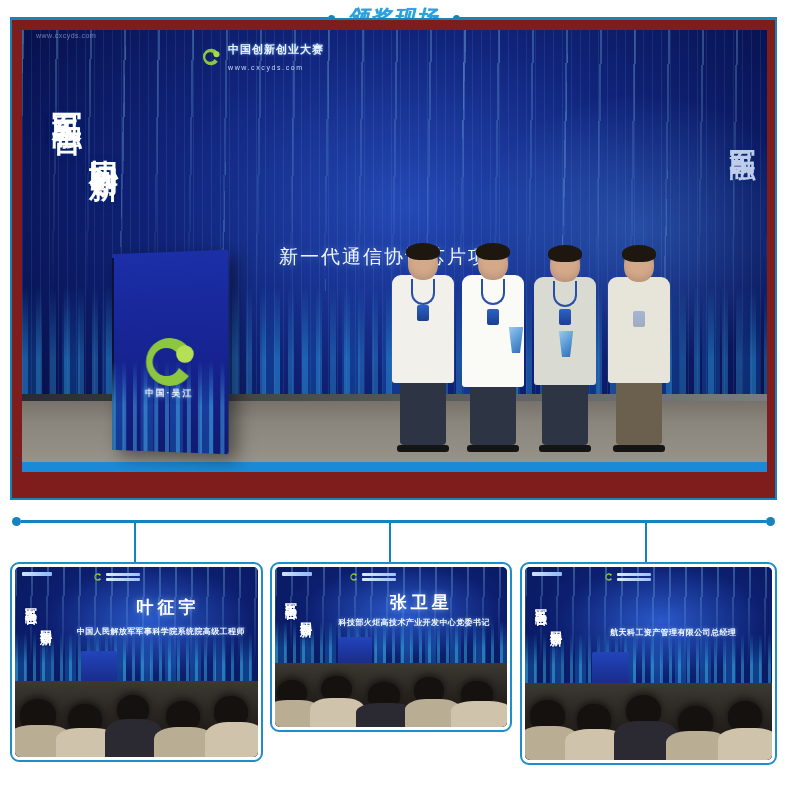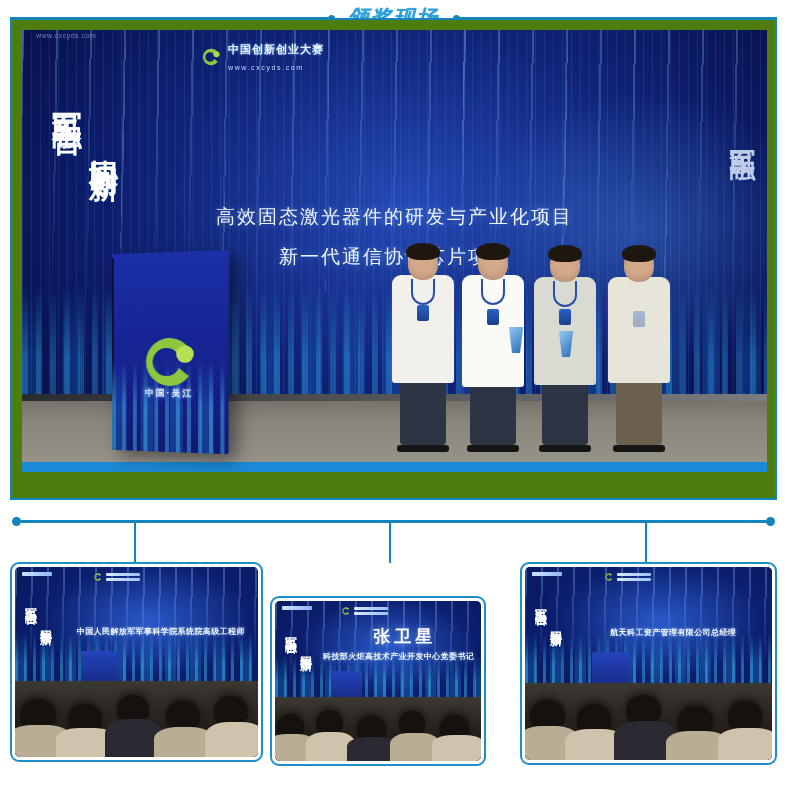--- a/index.html
+++ b/index.html
@@ -27,21 +27,21 @@
     font-size: 21px; font-weight: 700; font-style: italic;
     color: #2ca0dd; letter-spacing: 2px;
     padding: 0 13px; white-space: nowrap;
     text-shadow: 0 0 1px #2ca0dd;
   }
 
   
   .main-frame {
     position: absolute; left: 10px; top: 18px;
     width: 767px; height: 482px;
-    border: 2px solid #1484bb; background: #4d7c0f;
+    border: 2px solid #1484bb; background: #7f1d1d;
   }
   .main-photo {
     position: absolute; left: 10px; top: 10px;
     width: 745px; height: 442px;
     overflow: hidden; background: #0b1d6e;
   }
 
   
   .stage {
     position: absolute; inset: 0;
@@ -231,21 +231,21 @@
   .c1 { left:134px; }
   .c2 { left:389px; }
   .c3 { left:645px; }
 
   
   .thumb {
     position:absolute; border:2px solid #1e8ecb; border-radius:9px;
     background:#fff; overflow:hidden; padding:3px;
   }
   .t1 { left:10px;  top:562px; width:253px; height:200px; }
-  .t2 { left:270px; top:562px; width:216px; height:170px;margin-top:34px; }
+  .t2 { left:270px; top:562px; width:242px; height:170px; }
   .t3 { left:520px; top:562px; width:257px; height:203px; }
 
   .thumb-inner {
     position:relative; width:100%; height:100%; overflow:hidden; border-radius:5px;
     background:#0c1f78;
   }
   .t-stage {
     position:absolute; left:0; top:0; width:100%; height:62%;
     background:
       radial-gradient(ellipse 70% 80% at 55% 45%, rgba(45,95,210,.9), rgba(12,30,110,.95) 60%, #081a5e 100%);
@@ -365,21 +365,20 @@
         <span class="logo-text">
           <span class="logo-cn">中国创新创业大赛</span><br>
           <span class="logo-url">www.cxcyds.com</span>
         </span>
       </div>
 
       <div class="slogan slogan-a">军民融合</div>
       <div class="slogan slogan-b">协同创新</div>
       <div class="slogan-right">军民融</div>
 
-      <div class="award-line award-line1">高效固态激光器件的研发与产业化项目</div>
       <div class="award-line award-line2">新一代通信协议芯片项目</div>
 
       <div class="floor">
         <div class="floor-edge"></div>
         <div class="floor-strip"></div>
       </div>
 
       <div class="podium">
         <div class="podium-side"></div>
         <div class="podium-city"></div>
@@ -465,20 +464,21 @@
         <svg width="10" height="10" viewBox="0 0 32 32">
             <path d="M26 9 A12 12 0 1 0 26 23 L21 19 A7 7 0 1 1 21 13 Z" fill="#8dc63f"></path>
           </svg>
         <span class="bars">
             <span class="bar"></span>
             <span class="bar"></span>
           </span>
       </div>
       <div class="t-slogan t-slogan-a">军民融合</div>
       <div class="t-slogan t-slogan-b">协同创新</div>
+      <div class="t-name">叶征宇</div>
       <div class="t-role">中国人民解放军军事科学院系统院高级工程师</div>
       <div class="t-speaker"><span class="h"></span><span class="b"></span></div>
       <div class="t-speaker-podium"></div>
       <div class="t-audience">
         <span class="head" style="left:2%;top:24%;width:15%;height:42%;"></span>
         <span class="shoulder tan" style="left:-3%;top:58%;width:26%;height:42%;"></span>
         <span class="head" style="left:22%;top:30%;width:14%;height:40%;"></span>
         <span class="shoulder" style="left:17%;top:62%;width:25%;height:38%;"></span>
         <span class="head" style="left:42%;top:18%;width:13%;height:38%;"></span>
         <span class="shoulder dark" style="left:37%;top:50%;width:24%;height:50%;"></span>

